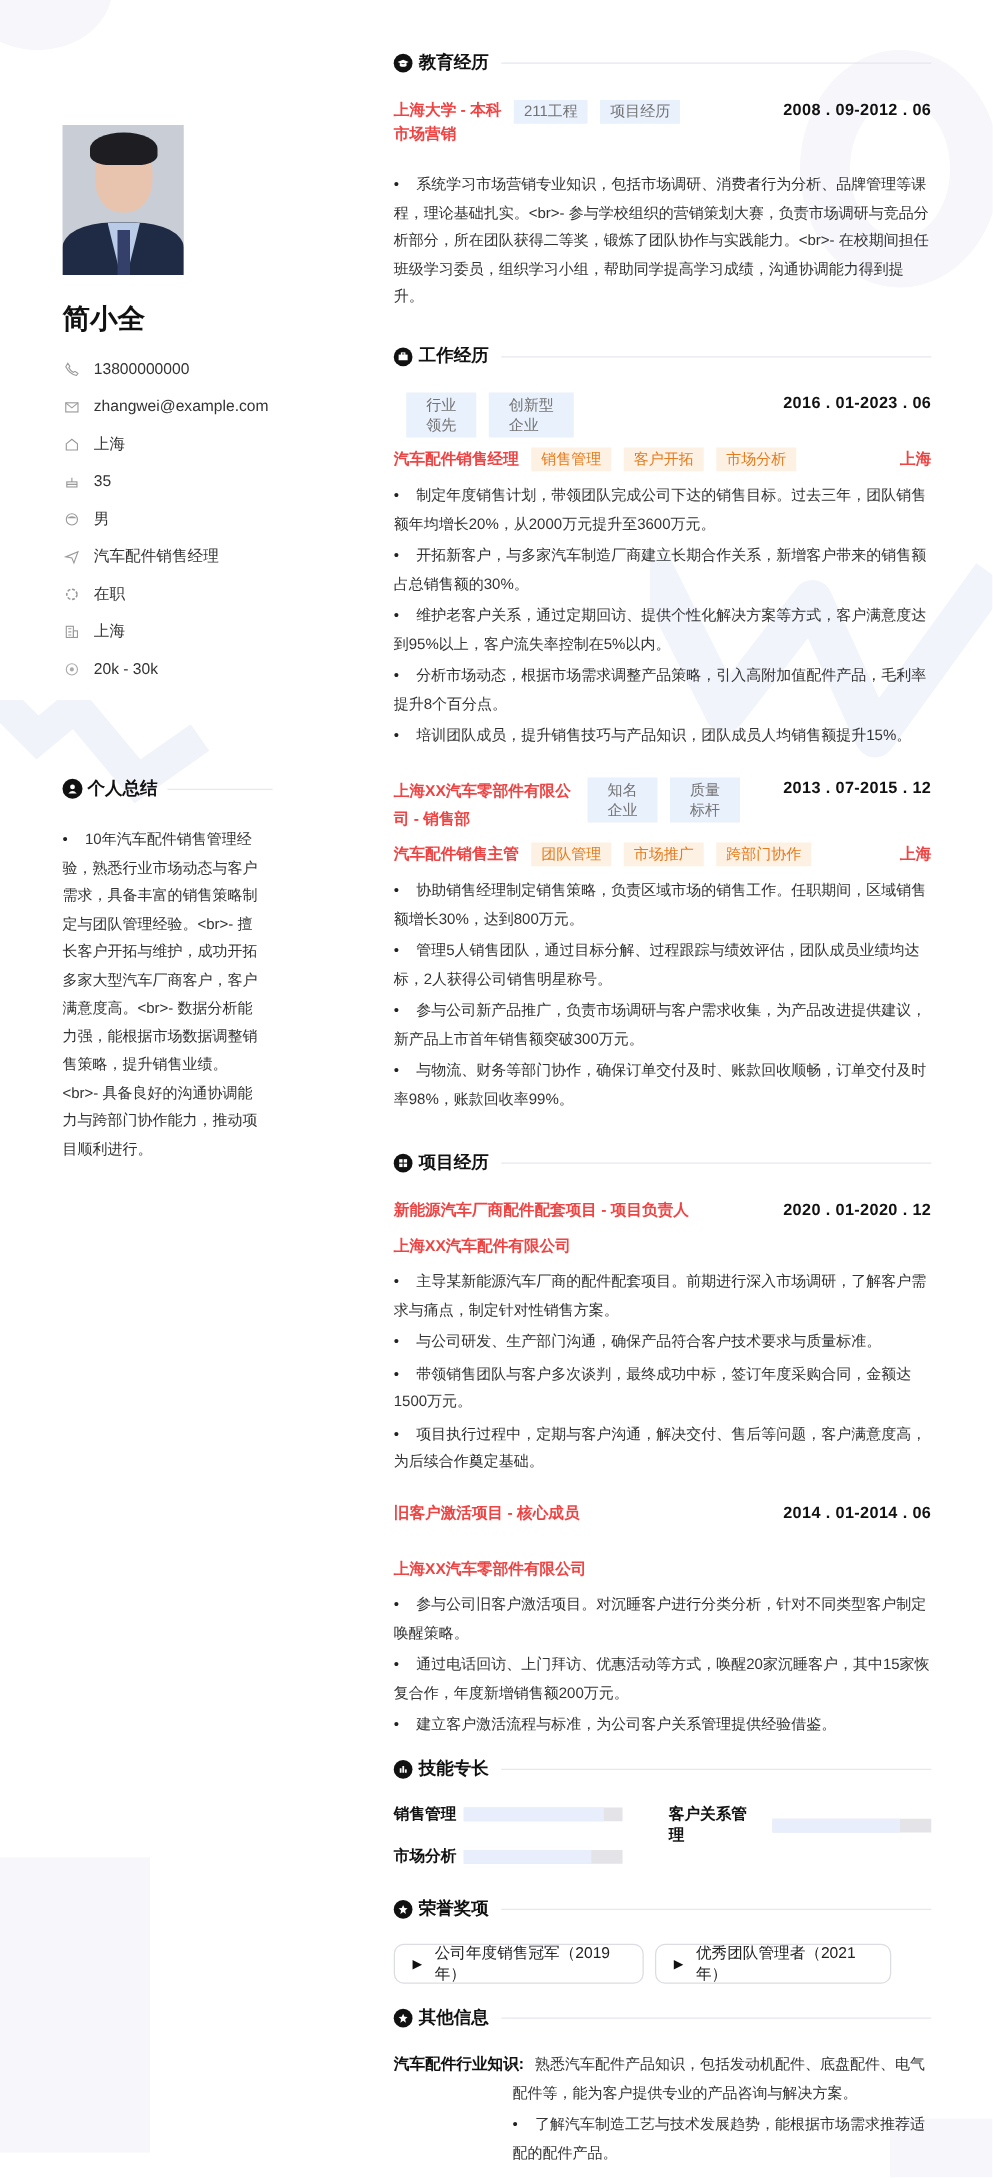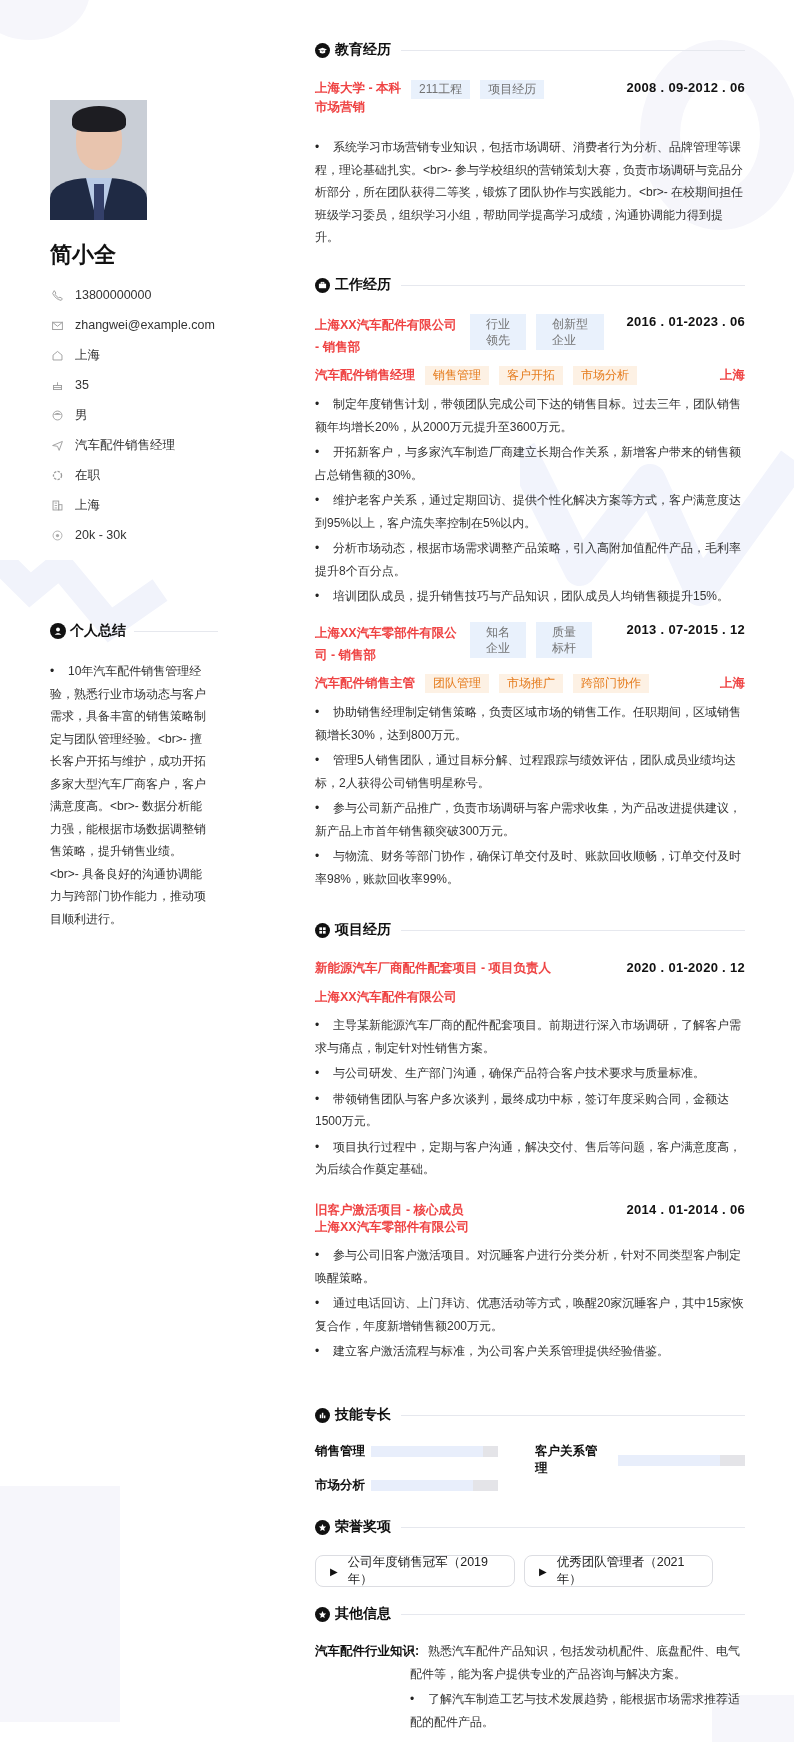--- a/index.html
+++ b/index.html
@@ -218,21 +218,20 @@
           <rect x="3.5" y="1.5" width="3" height="2" fill="none" stroke="#fff"></rect>
         </svg>
       </span>
     <span class="title">工作经历</span>
     <span class="line"></span>
   </div>
 
   <div class="blk" style="top:314px">
     <div class="row">
       <div class="row-left">
-        <span class="bold" style="width:145px; line-height:22px">上海XX汽车配件有限公司 - 销售部</span>
         <span class="tag tag-blue tag-wrap">行业领先</span>
         <span class="tag tag-blue tag-wrap" style="width:68px">创新型企业</span>
       </div>
       <span class="date">2016 . 01-2023 . 06</span>
     </div>
     <div class="row" style="margin-top:8px; align-items:center">
       <div class="row-left" style="align-items:center">
         <span class="bold">汽车配件销售经理</span>
         <span class="tag tag-orange">销售管理</span>
         <span class="tag tag-orange">客户开拓</span>
@@ -298,21 +297,21 @@
       <li>与公司研发、生产部门沟通，确保产品符合客户技术要求与质量标准。</li>
       <li>带领销售团队与客户多次谈判，最终成功中标，签订年度采购合同，金额达1500万元。</li>
       <li>项目执行过程中，定期与客户沟通，解决交付、售后等问题，客户满意度高，为后续合作奠定基础。</li>
     </ul>
   </div>
   <div class="blk" style="top:1202px">
     <div class="row">
       <span class="bold">旧客户激活项目 - 核心成员</span>
       <span class="date">2014 . 01-2014 . 06</span>
     </div>
-    <div class="bold" style="margin-top:0">上海XX汽车零部件有限公司</div>
+    <div class="bold" style="margin-top:28px">上海XX汽车零部件有限公司</div>
     <ul class="bullets" style="margin-top:8px">
       <li>参与公司旧客户激活项目。对沉睡客户进行分类分析，针对不同类型客户制定唤醒策略。</li>
       <li>通过电话回访、上门拜访、优惠活动等方式，唤醒20家沉睡客户，其中15家恢复合作，年度新增销售额200万元。</li>
       <li>建立客户激活流程与标准，为公司客户关系管理提供经验借鉴。</li>
     </ul>
   </div>
 
   <div class="sec-head" style="top:1405px">
     <span class="hic">
         <svg viewBox="0 0 10 10">

